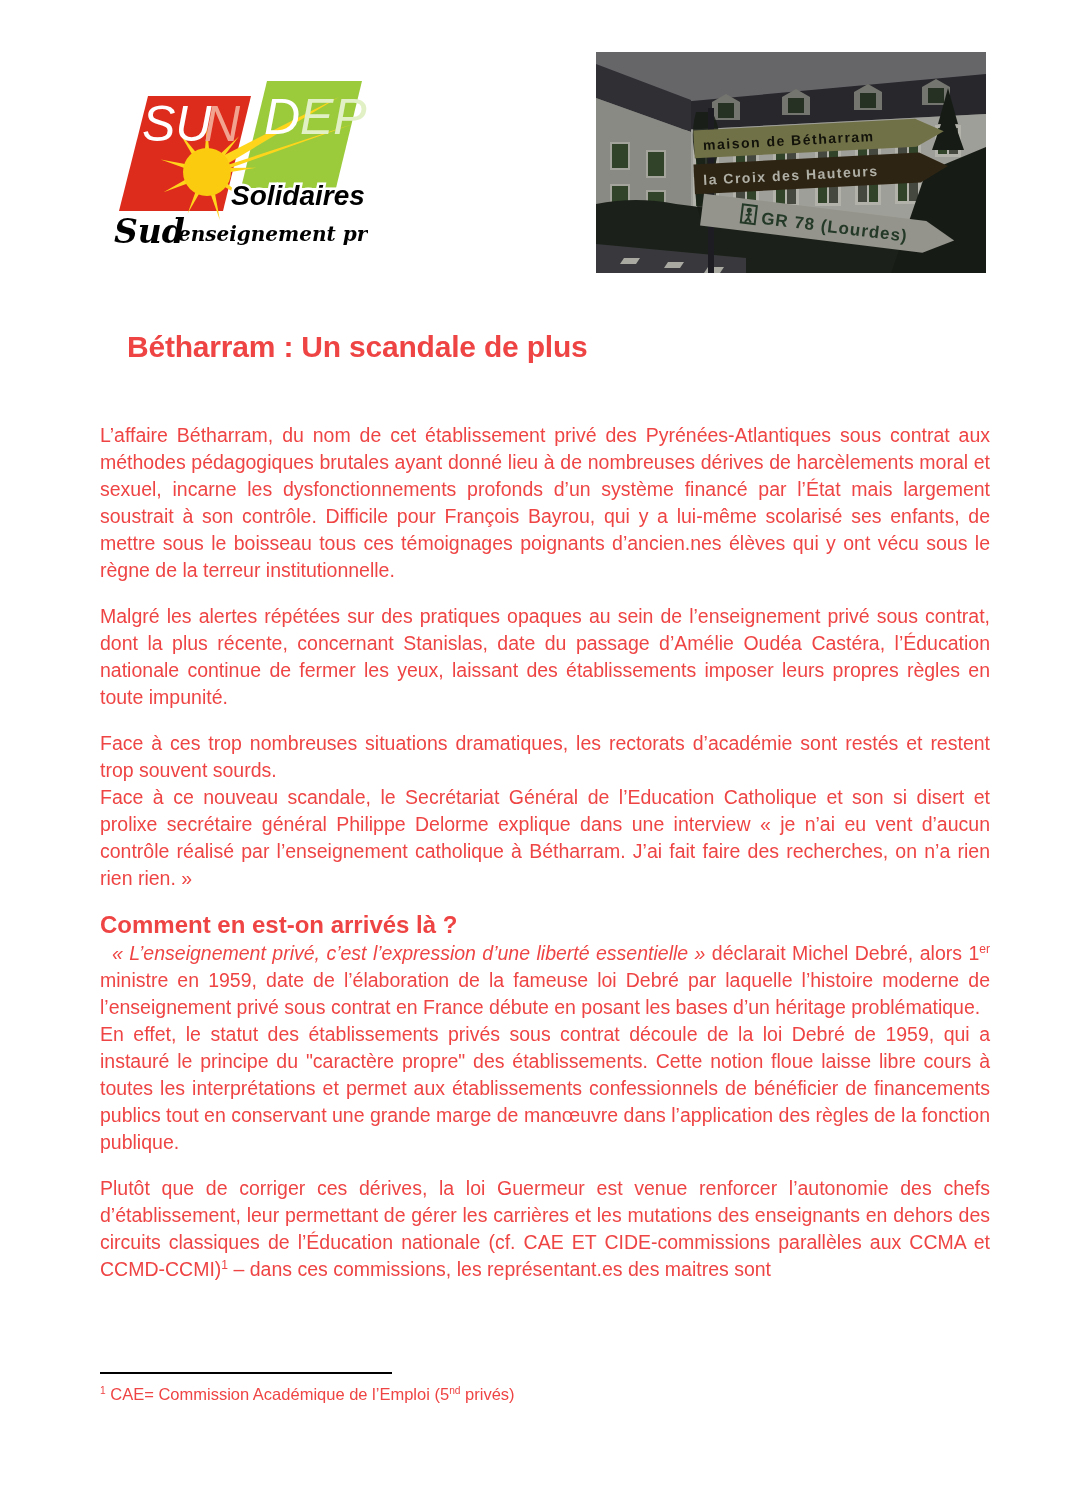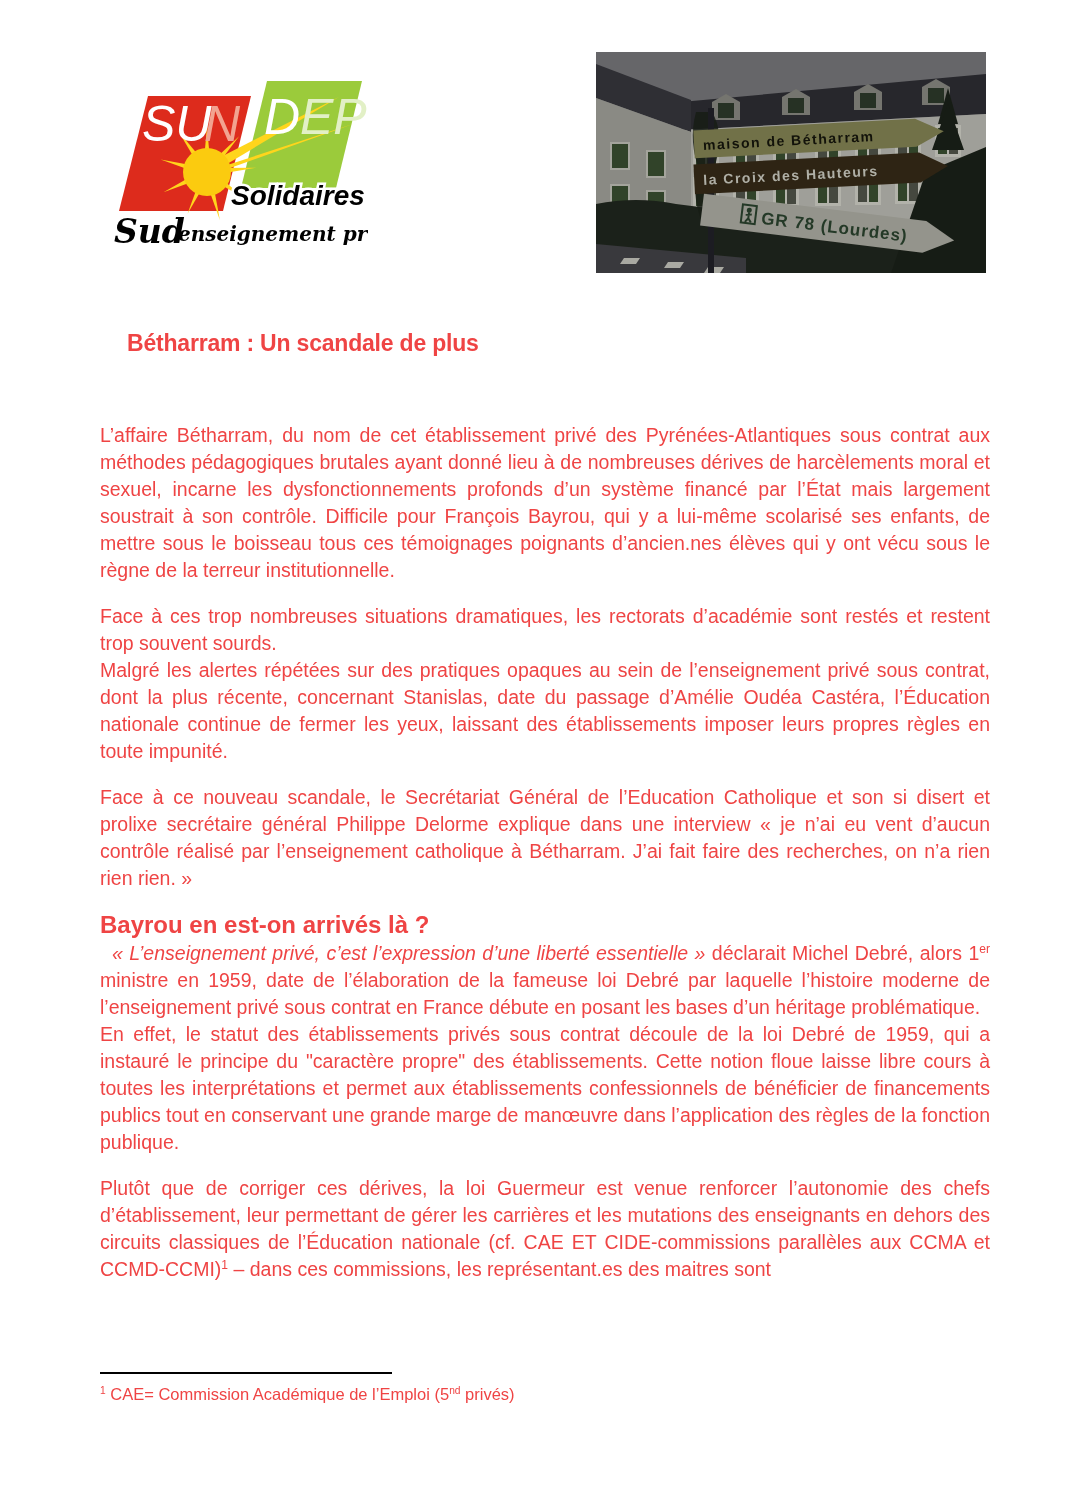--- a/index.html
+++ b/index.html
@@ -4,21 +4,21 @@
 <style>
   html,body{margin:0;padding:0;background:#ffffff;}
   .page{
     position:relative;width:1088px;height:1486px;background:#ffffff;
     font-family:"Liberation Sans",sans-serif;color:#ef4444;overflow:hidden;
   }
   .logo-svg{position:absolute;left:110px;top:80px;width:258px;height:172px;}
   .photo-svg{position:absolute;left:596px;top:52px;width:390px;height:221px;display:block;}
   .doc-title{
     position:absolute;left:127px;top:330px;margin:0;
-    font-size:23px;font-weight:bold;letter-spacing:-0.2px;
+    font-size:30px;font-weight:bold;letter-spacing:-0.2px;
   }
   .body-text{
     position:absolute;left:100px;top:422px;width:890px;
     font-size:19.5px;line-height:27px;text-align:justify;
   }
   .para{margin:0;}
   .para.gap{margin-bottom:19px;}
   .section-heading{
     font-size:24px;font-weight:bold;margin:4px 0 2px 0;text-align:left;
   }
@@ -226,25 +226,25 @@
       <text x="166" y="165" font-family="Liberation Sans, sans-serif" font-size="17" font-weight="bold" letter-spacing="1" fill="#2c4630">GR 78 (Lourdes)</text>
     </g>
 
     <rect width="390" height="221" fill="#000000" opacity="0.18"></rect>
   </svg>
 
   <h1 class="doc-title">Bétharram : Un scandale de plus</h1>
 
   <div class="body-text">
     <p class="para gap">L’affaire Bétharram, du nom de cet établissement privé des Pyrénées-Atlantiques sous contrat aux méthodes pédagogiques brutales ayant donné lieu à de nombreuses dérives de harcèlements moral et sexuel, incarne les dysfonctionnements profonds d’un système financé par l’État mais largement soustrait à son contrôle. Difficile pour François Bayrou, qui y a lui-même scolarisé ses enfants, de mettre sous le boisseau tous ces témoignages poignants d’ancien.nes élèves qui y ont vécu sous le règne de la terreur institutionnelle.</p>
+    <p class="para gap">Malgré les alertes répétées sur des pratiques opaques au sein de l’enseignement privé sous contrat, dont la plus récente, concernant Stanislas, date du passage d’Amélie Oudéa Castéra, l’Éducation nationale continue de fermer les yeux, laissant des établissements imposer leurs propres règles en toute impunité.</p>
     <p class="para">Face à ces trop nombreuses situations dramatiques, les rectorats d’académie sont restés et restent trop souvent sourds.</p>
-    <p class="para gap">Malgré les alertes répétées sur des pratiques opaques au sein de l’enseignement privé sous contrat, dont la plus récente, concernant Stanislas, date du passage d’Amélie Oudéa Castéra, l’Éducation nationale continue de fermer les yeux, laissant des établissements imposer leurs propres règles en toute impunité.</p>
     <p class="para gap">Face à ce nouveau scandale, le Secrétariat Général de l’Education Catholique et son si disert et prolixe secrétaire général Philippe Delorme explique dans une interview « je n’ai eu vent d’aucun contrôle réalisé par l’enseignement catholique à Bétharram. J’ai fait faire des recherches, on n’a rien rien rien. »</p>
 
-    <h2 class="section-heading">Bayrou en est-on arrivés là ?</h2>
+    <h2 class="section-heading">Comment en est-on arrivés là ?</h2>
 
     <p class="para"><span class="it">« L’enseignement privé, c’est l’expression d’une liberté essentielle »</span><span> déclarait Michel Debré, alors 1</span><span class="sup">er</span><span> ministre en 1959, date de l’élaboration de la fameuse loi Debré par laquelle l’histoire moderne de l’enseignement privé sous contrat en France débute en posant les bases d’un héritage problématique.</span></p>
     <p class="para gap">En effet, le statut des établissements privés sous contrat découle de la loi Debré de 1959, qui a instauré le principe du "caractère propre" des établissements. Cette notion floue laisse libre cours à toutes les interprétations et permet aux établissements confessionnels de bénéficier de financements publics tout en conservant une grande marge de manœuvre dans l’application des règles de la fonction publique.</p>
 
     <p class="para"><span>Plutôt que de corriger ces dérives, la loi Guermeur est venue renforcer l’autonomie des chefs d’établissement, leur permettant de gérer les carrières et les mutations des enseignants en dehors des circuits classiques de l’Éducation nationale (cf. CAE ET CIDE-commissions parallèles aux CCMA et CCMD-CCMI)</span><span class="sup">1</span><span> – dans ces commissions, les représentant.es des maitres sont</span></p>
   </div>
 
   <div class="footnote-sep"></div>
   <div class="footnote"><span class="sup">1</span><span> CAE= Commission Académique de l’Emploi (5</span><span class="sup">nd</span><span> privés)</span></div>
 

